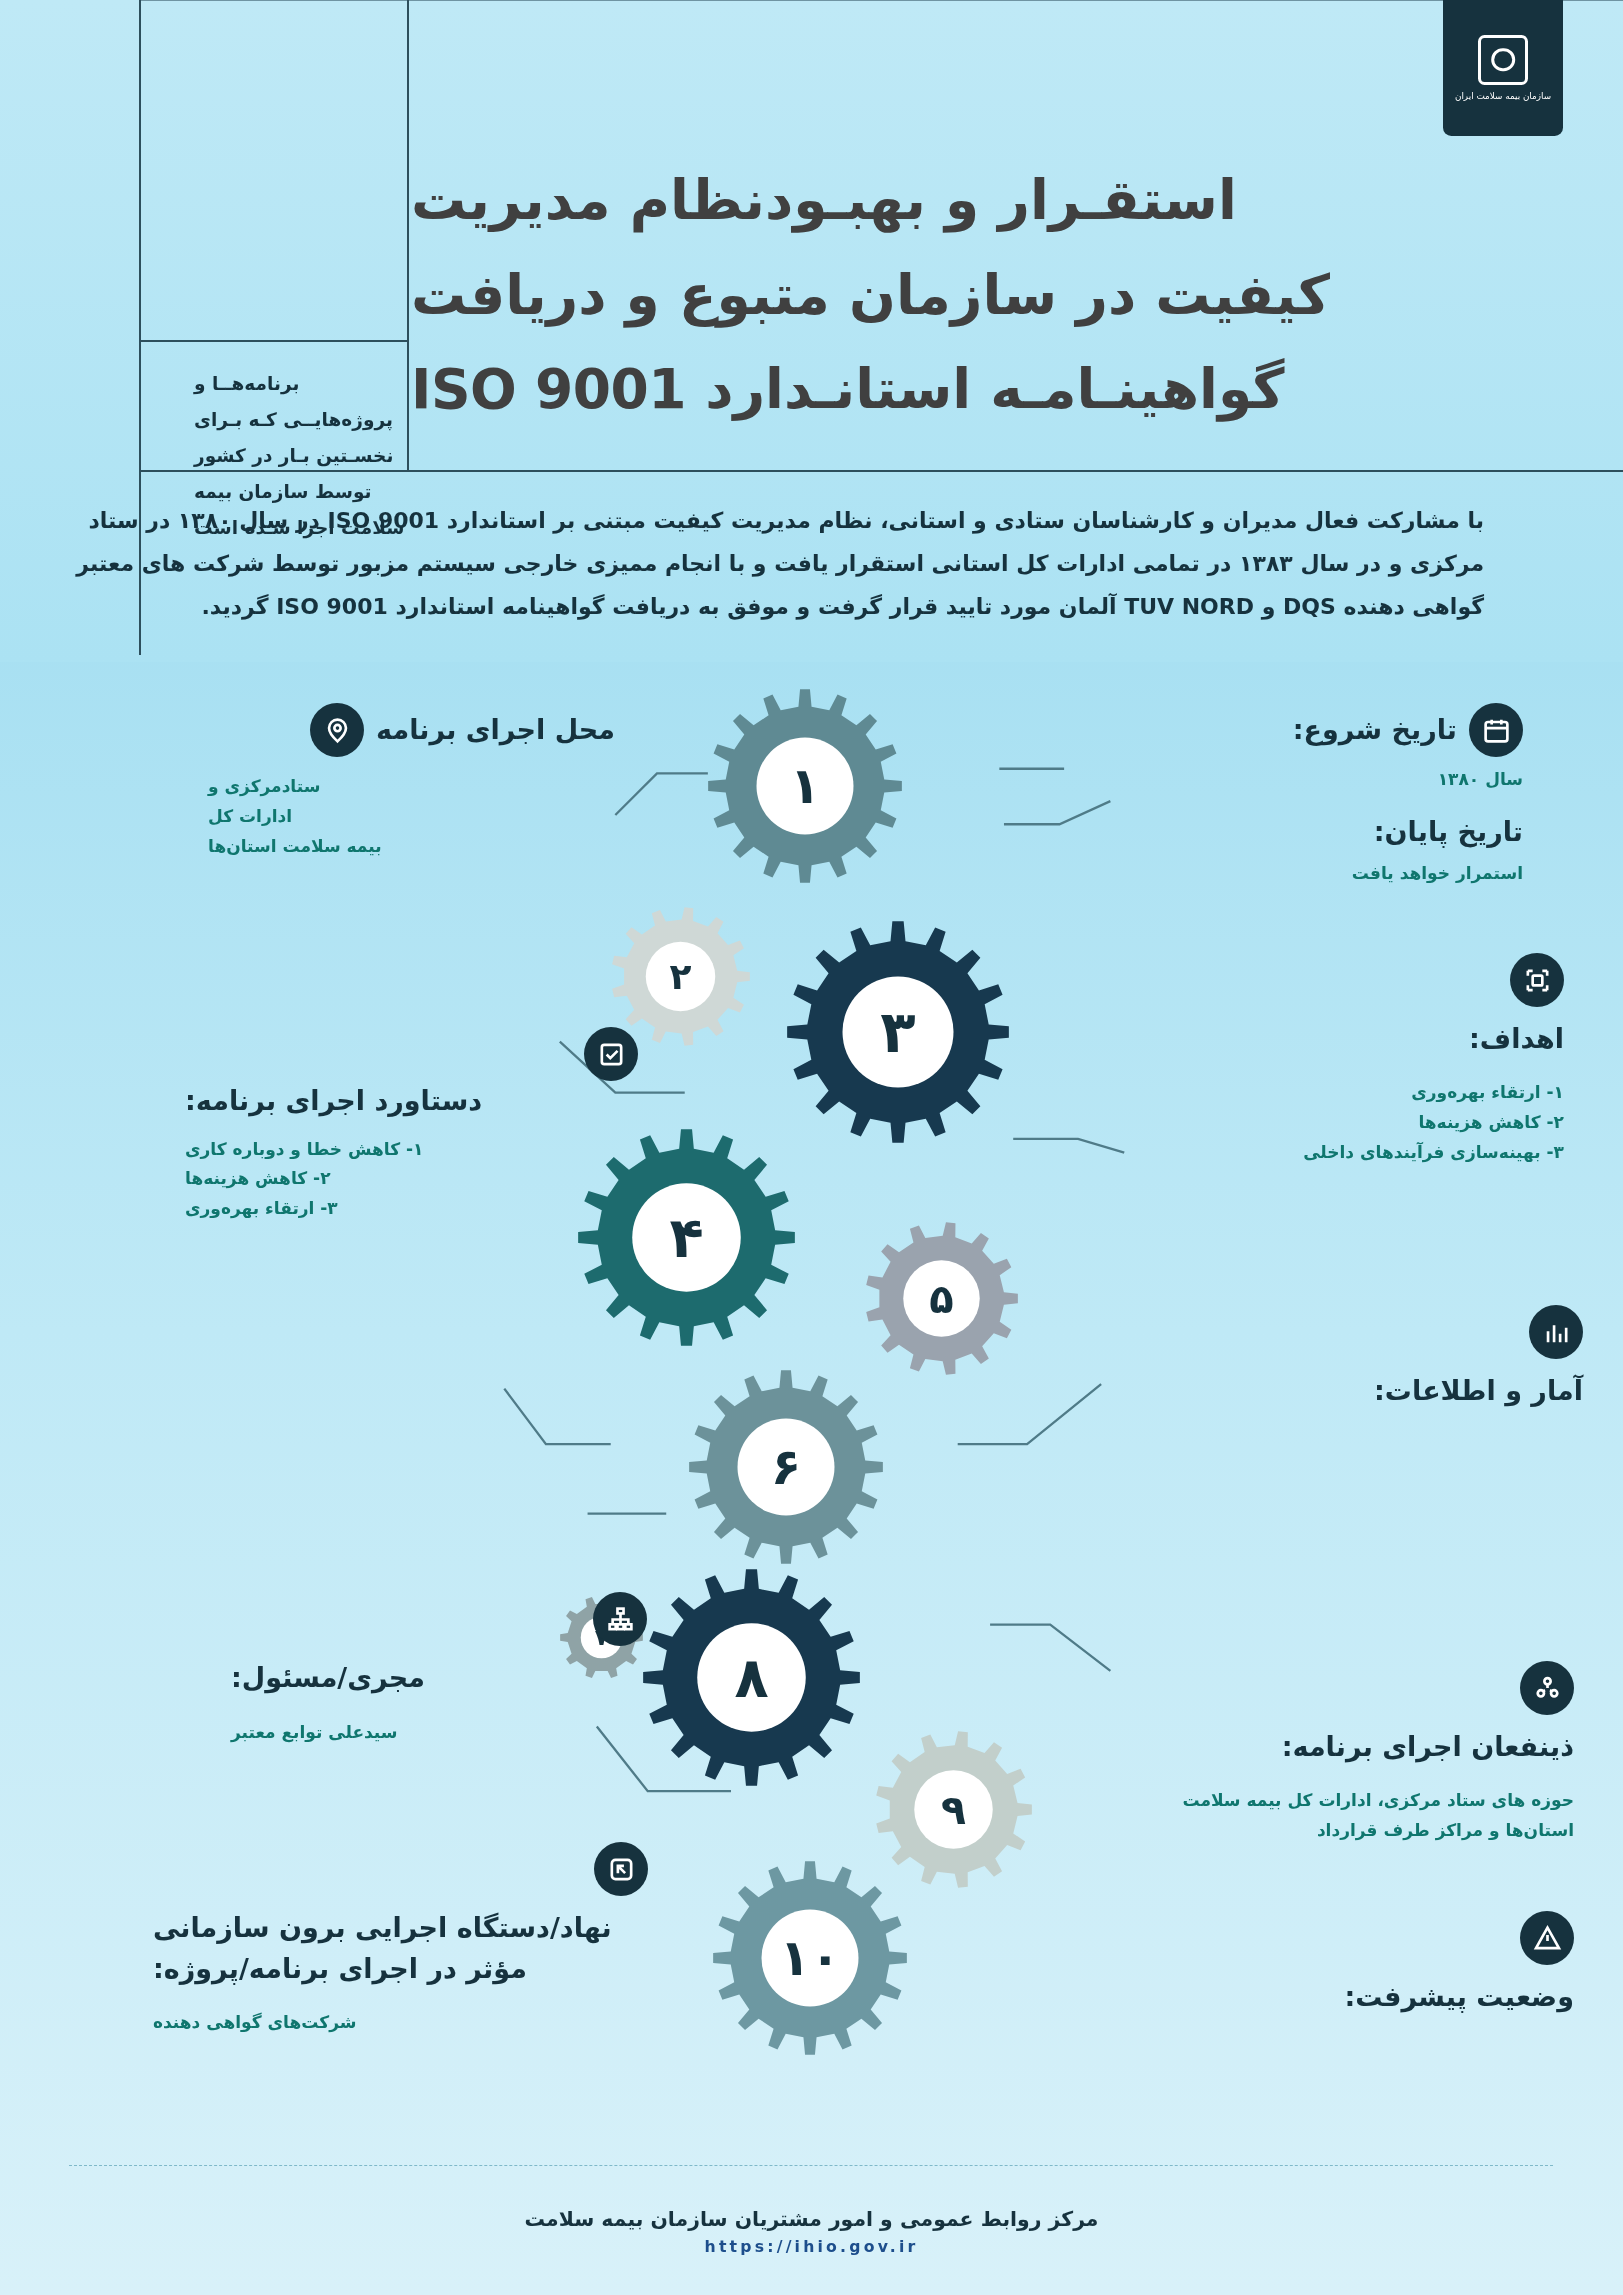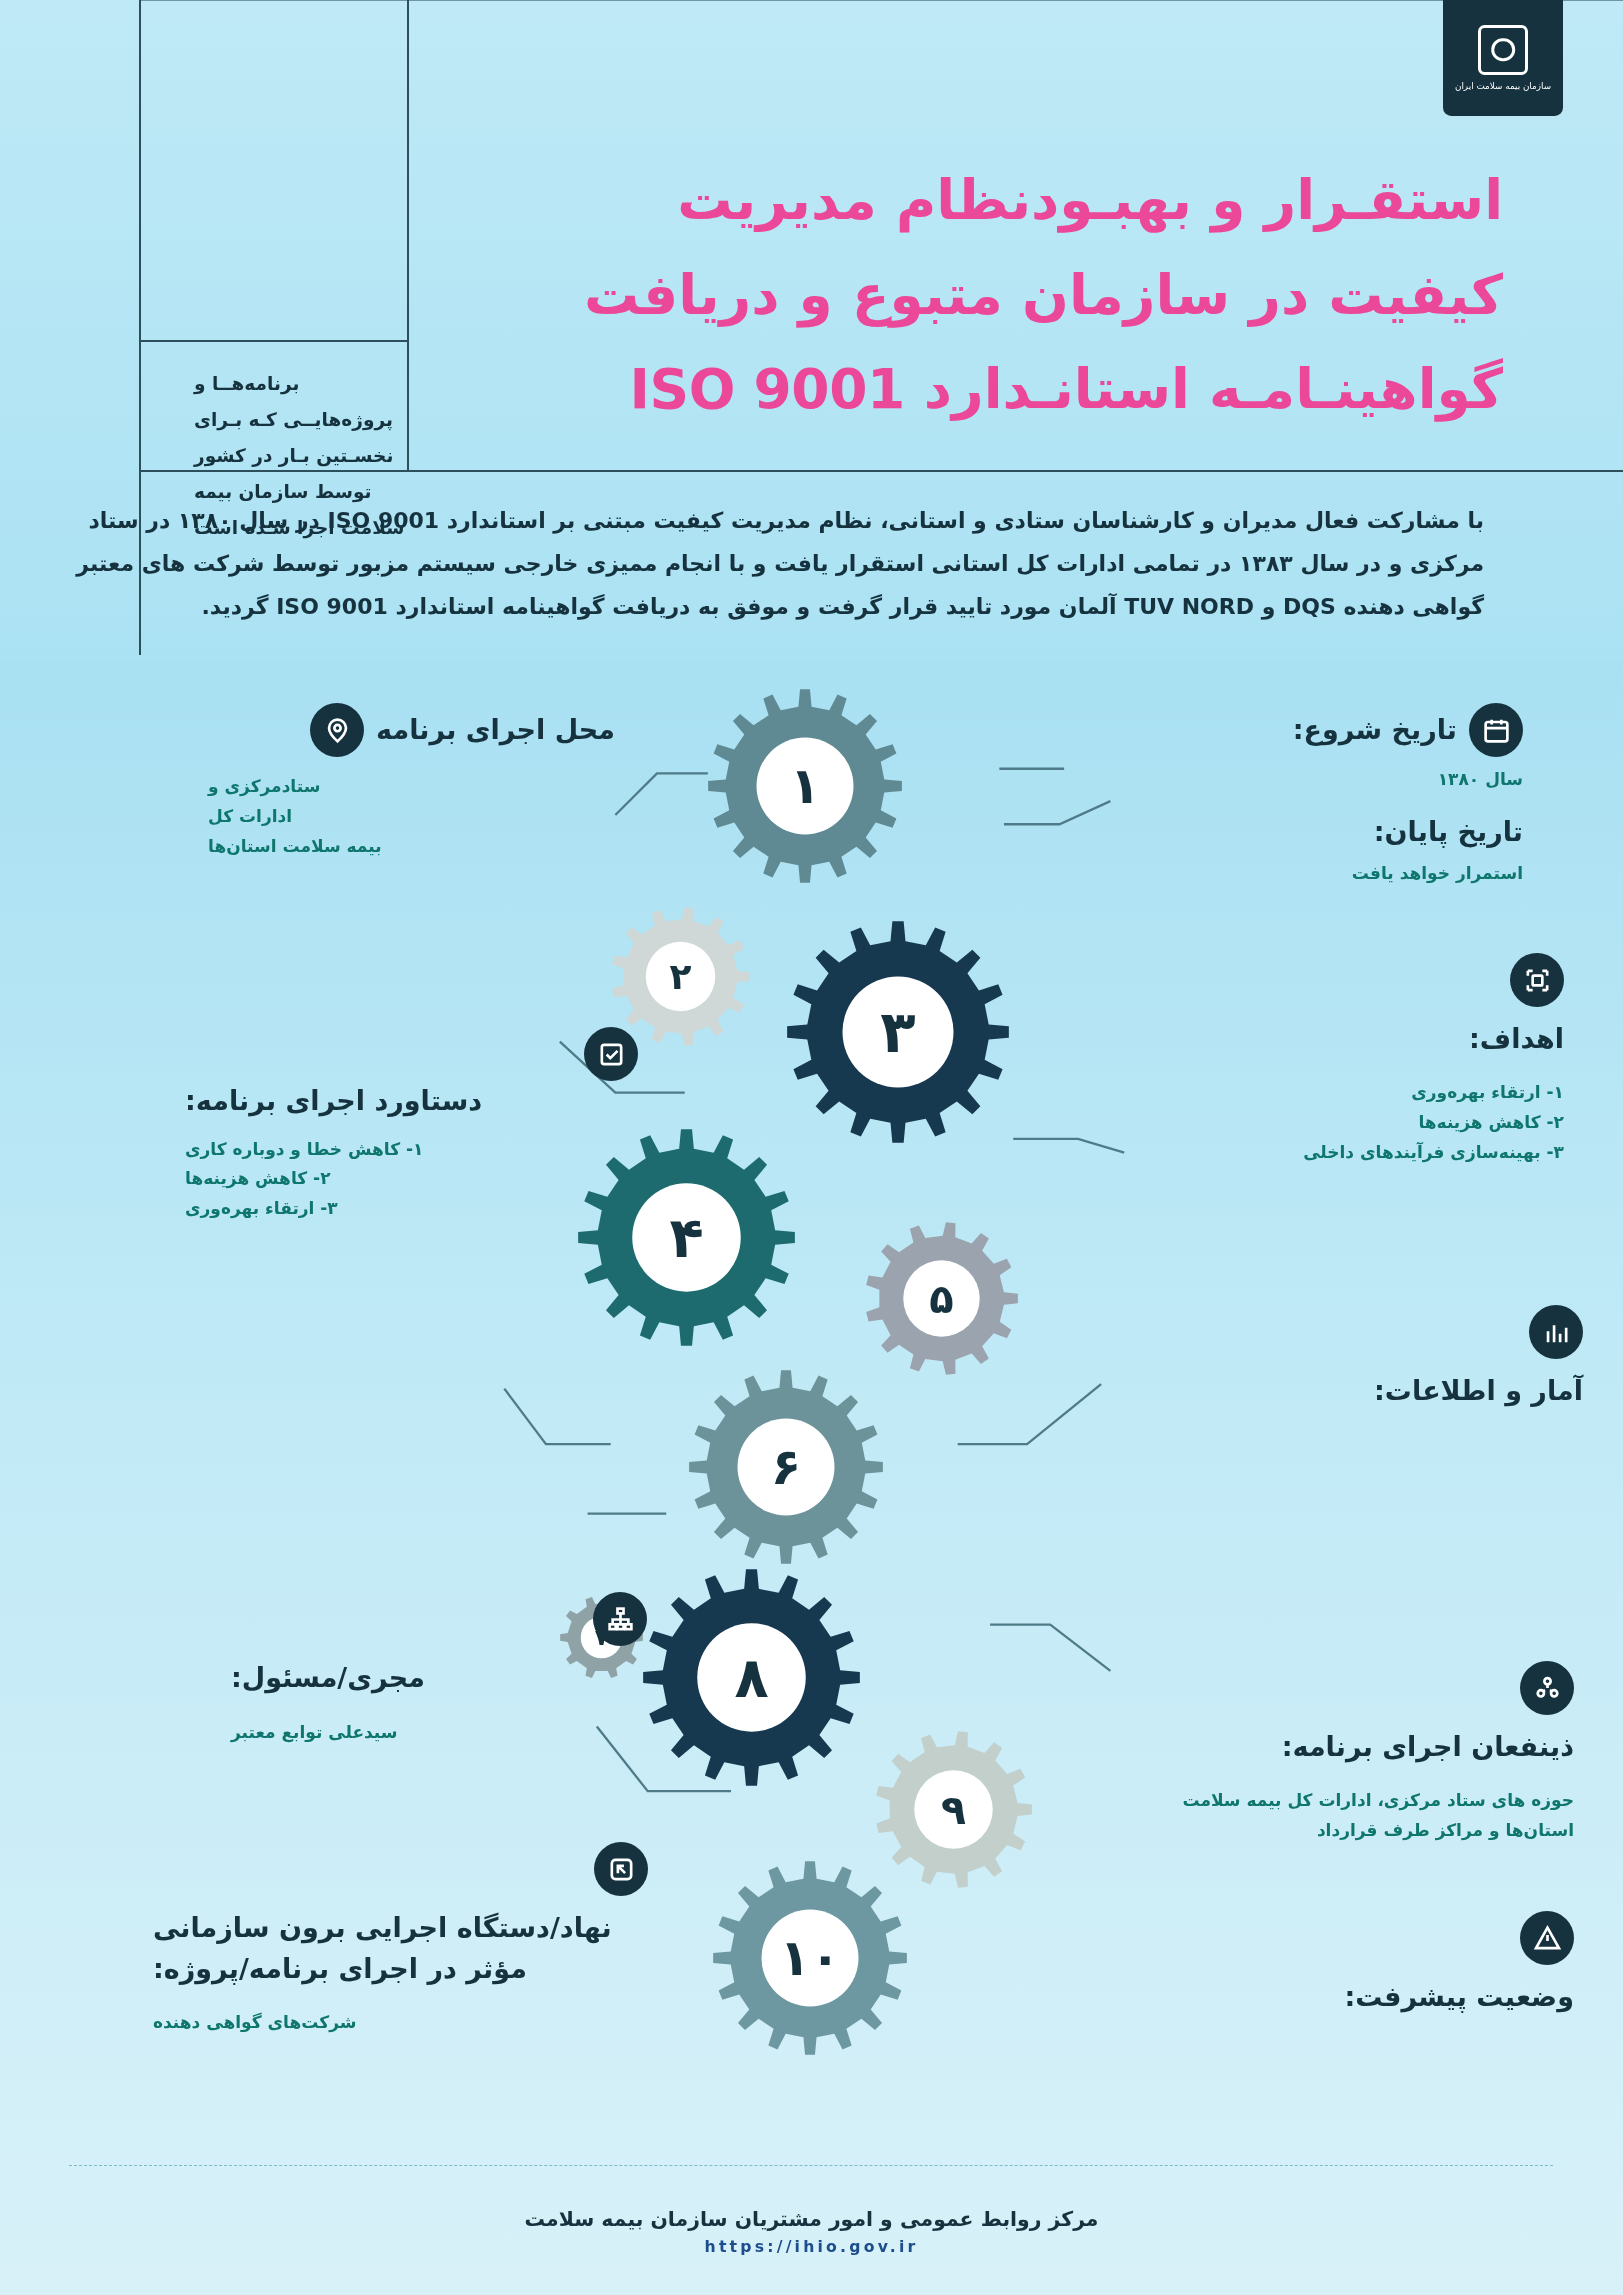--- a/index.html
+++ b/index.html
@@ -16,28 +16,28 @@
   
   .header{position:absolute;top:0;left:0;width:1623px;height:662px;}
   .hdr-bg{position:absolute;inset:0;background:linear-gradient(180deg,#bfe9f6 0%,#abe2f3 100%);}
   .rule{position:absolute;background:#2d4f5c;}
   .rule-v-left{left:139px;top:0;width:1.9px;height:655px;}
   .rule-h-top{left:139px;top:470px;width:1484px;height:1.9px;}
   .rule-v-2{left:407px;top:0;width:1.9px;height:470px;}
   .rule-h-1{left:139px;top:340px;width:268px;height:1.9px;}
   .rule-h-bottom{left:139px;top:655px;width:1484px;height:1.4px;background:#2d4f5c;opacity:.55;}
 
-  .logo-box{position:absolute;right:60px;top:0;width:120px;height:116px;background:#16323e;border-radius:0 0 8.3px 8.3px;
+  .logo-box{position:absolute;right:60px;top:0;width:120px;height:136px;background:#16323e;border-radius:0 0 8.3px 8.3px;
             display:flex;flex-direction:column;align-items:center;justify-content:center;gap:6.5px;}
   .logo-mark{width:44px;height:44px;border:3.7px solid #fff;border-radius:6.5px;position:relative;}
   .logo-mark:before{content:"";position:absolute;left:50%;top:50%;transform:translate(-50%,-50%);width:17.6px;height:17.6px;border:3.7px solid #fff;border-radius:50%;}
   .logo-txt{color:#fff;font-size:8.8px;letter-spacing:0.5px;}
 
-  .title{position:absolute;right:120px;top:153px;width:1092px;text-align:right;
-         font-size:55px;line-height:1.72;font-weight:bold;color:#ec4899;letter-spacing:-0.5px;}
+  .title{position:absolute;right:120px;top:153px;width:1092px;text-align:left;
+         font-size:55px;line-height:1.72;font-weight:bold;color:#404040;letter-spacing:-0.5px;}
   .title span{display:block;}
 
   .subnote{position:absolute;right:1212px;top:366px;width:217px;text-align:left;direction:rtl;
            font-size:18.5px;line-height:1.95;font-weight:bold;color:#16323e;}
 
   .lead{position:absolute;right:139px;top:500px;width:1434px;text-align:right;
         font-size:22px;line-height:1.95;font-weight:bold;color:#16323e;}
 
   
   .gear{position:absolute;display:flex;align-items:center;justify-content:center;}

